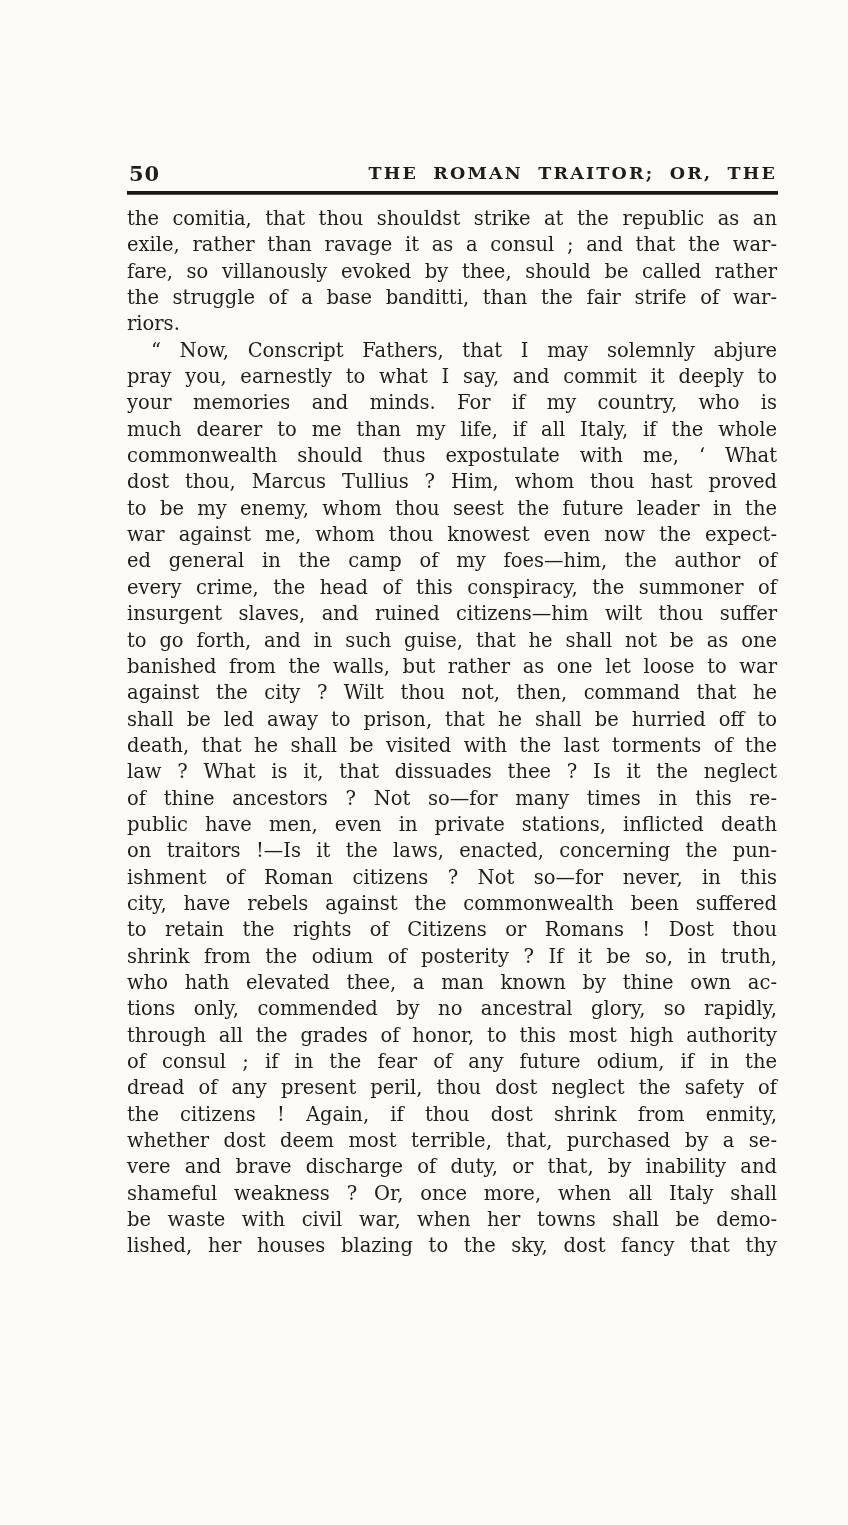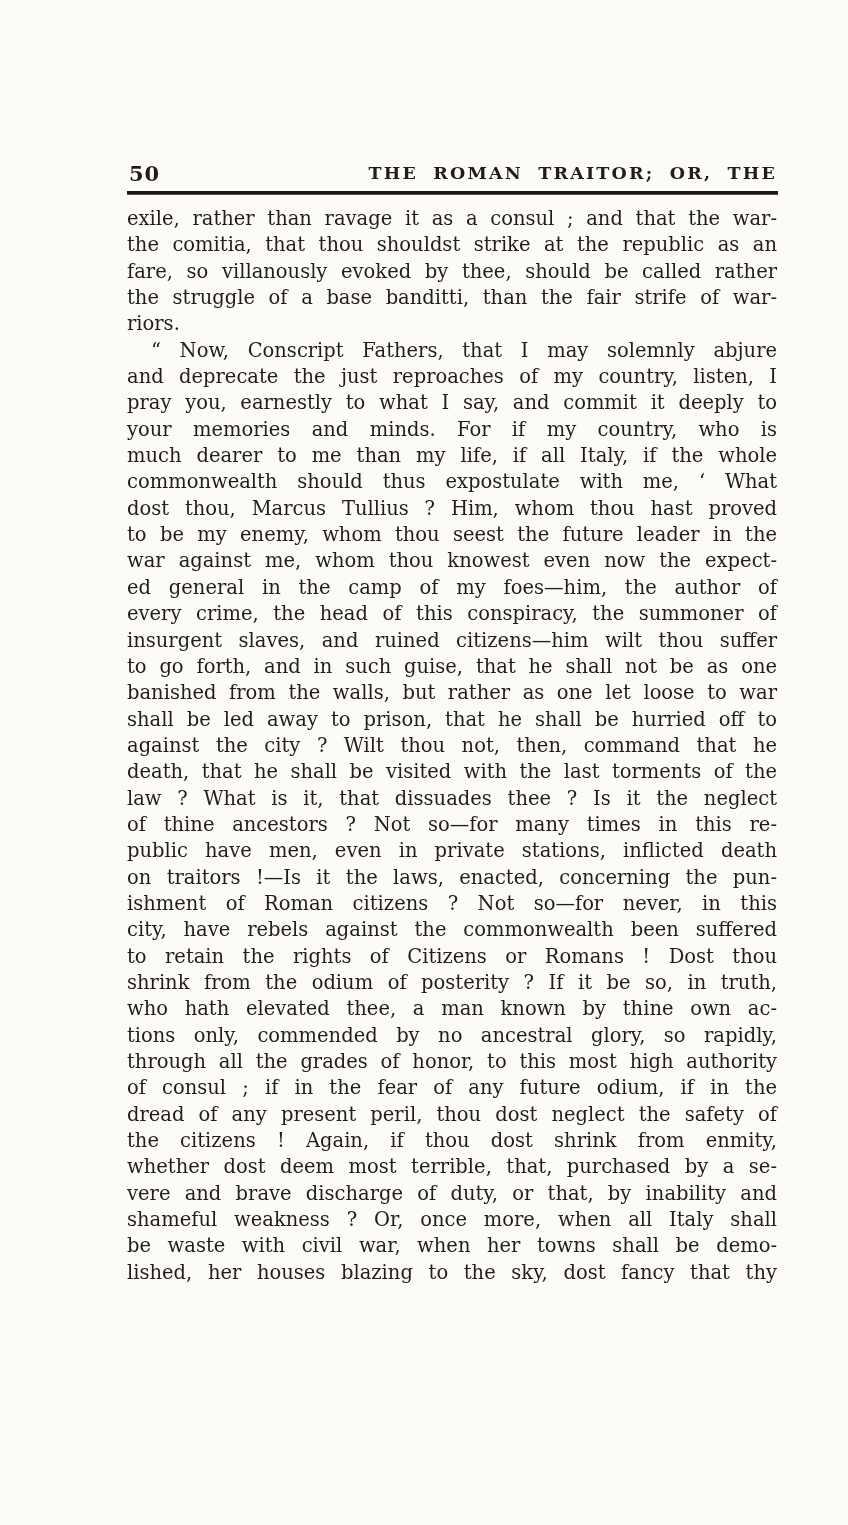--- a/index.html
+++ b/index.html
@@ -78,41 +78,40 @@
 </head>
 <body>
 
 <div class="book-page">
   <div class="page-header">
     <span class="page-number">50</span>
     <span class="header-title">THE ROMAN TRAITOR; OR, THE</span>
   </div>
   <div class="header-rule"></div>
   <div class="page-body">
+      <div class="line">the comitia, that thou shouldst strike at the republic as an</div>
       <div class="line">exile, rather than ravage it as a consul ; and that the war-</div>
-      <div class="line">the comitia, that thou shouldst strike at the republic as an</div>
       <div class="line">fare, so villanously evoked by thee, should be called rather</div>
       <div class="line">the struggle of a base banditti, than the fair strife of war-</div>
       <div class="line end">riors.</div>
       <div class="line indent">“ Now, Conscript Fathers, that I may solemnly abjure</div>
-      <div class="line">and deprecate the just reproaches of my country, listen, I</div>
       <div class="line">pray you, earnestly to what I say, and commit it deeply to</div>
       <div class="line">your memories and minds.  For if my country, who is</div>
       <div class="line">much dearer to me than my life, if all Italy, if the whole</div>
       <div class="line">commonwealth should thus expostulate with me, ‘ What</div>
       <div class="line">dost thou, Marcus Tullius ?  Him, whom thou hast proved</div>
       <div class="line">to be my enemy, whom thou seest the future leader in the</div>
       <div class="line">war against me, whom thou knowest even now the expect-</div>
       <div class="line">ed general in the camp of my foes—him, the author of</div>
       <div class="line">every crime, the head of this conspiracy, the summoner of</div>
       <div class="line">insurgent slaves, and ruined citizens—him wilt thou suffer</div>
       <div class="line">to go forth, and in such guise, that he shall not be as one</div>
       <div class="line">banished from the walls, but rather as one let loose to war</div>
+      <div class="line">against the city ?  Wilt thou not, then, command that he</div>
       <div class="line">shall be led away to prison, that he shall be hurried off to</div>
-      <div class="line">against the city ?  Wilt thou not, then, command that he</div>
       <div class="line">death, that he shall be visited with the last torments of the</div>
       <div class="line">law ?  What is it, that dissuades thee ?  Is it the neglect</div>
       <div class="line">of thine ancestors ?  Not so—for many times in this re-</div>
       <div class="line">public have men, even in private stations, inflicted death</div>
       <div class="line">on traitors !—Is it the laws, enacted, concerning the pun-</div>
       <div class="line">ishment of Roman citizens ?  Not so—for never, in this</div>
       <div class="line">city, have rebels against the commonwealth been suffered</div>
       <div class="line">to retain the rights of Citizens or Romans !  Dost thou</div>
       <div class="line">shrink from the odium of posterity ?  If it be so, in truth,</div>
       <div class="line">who hath elevated thee, a man known by thine own ac-</div>

